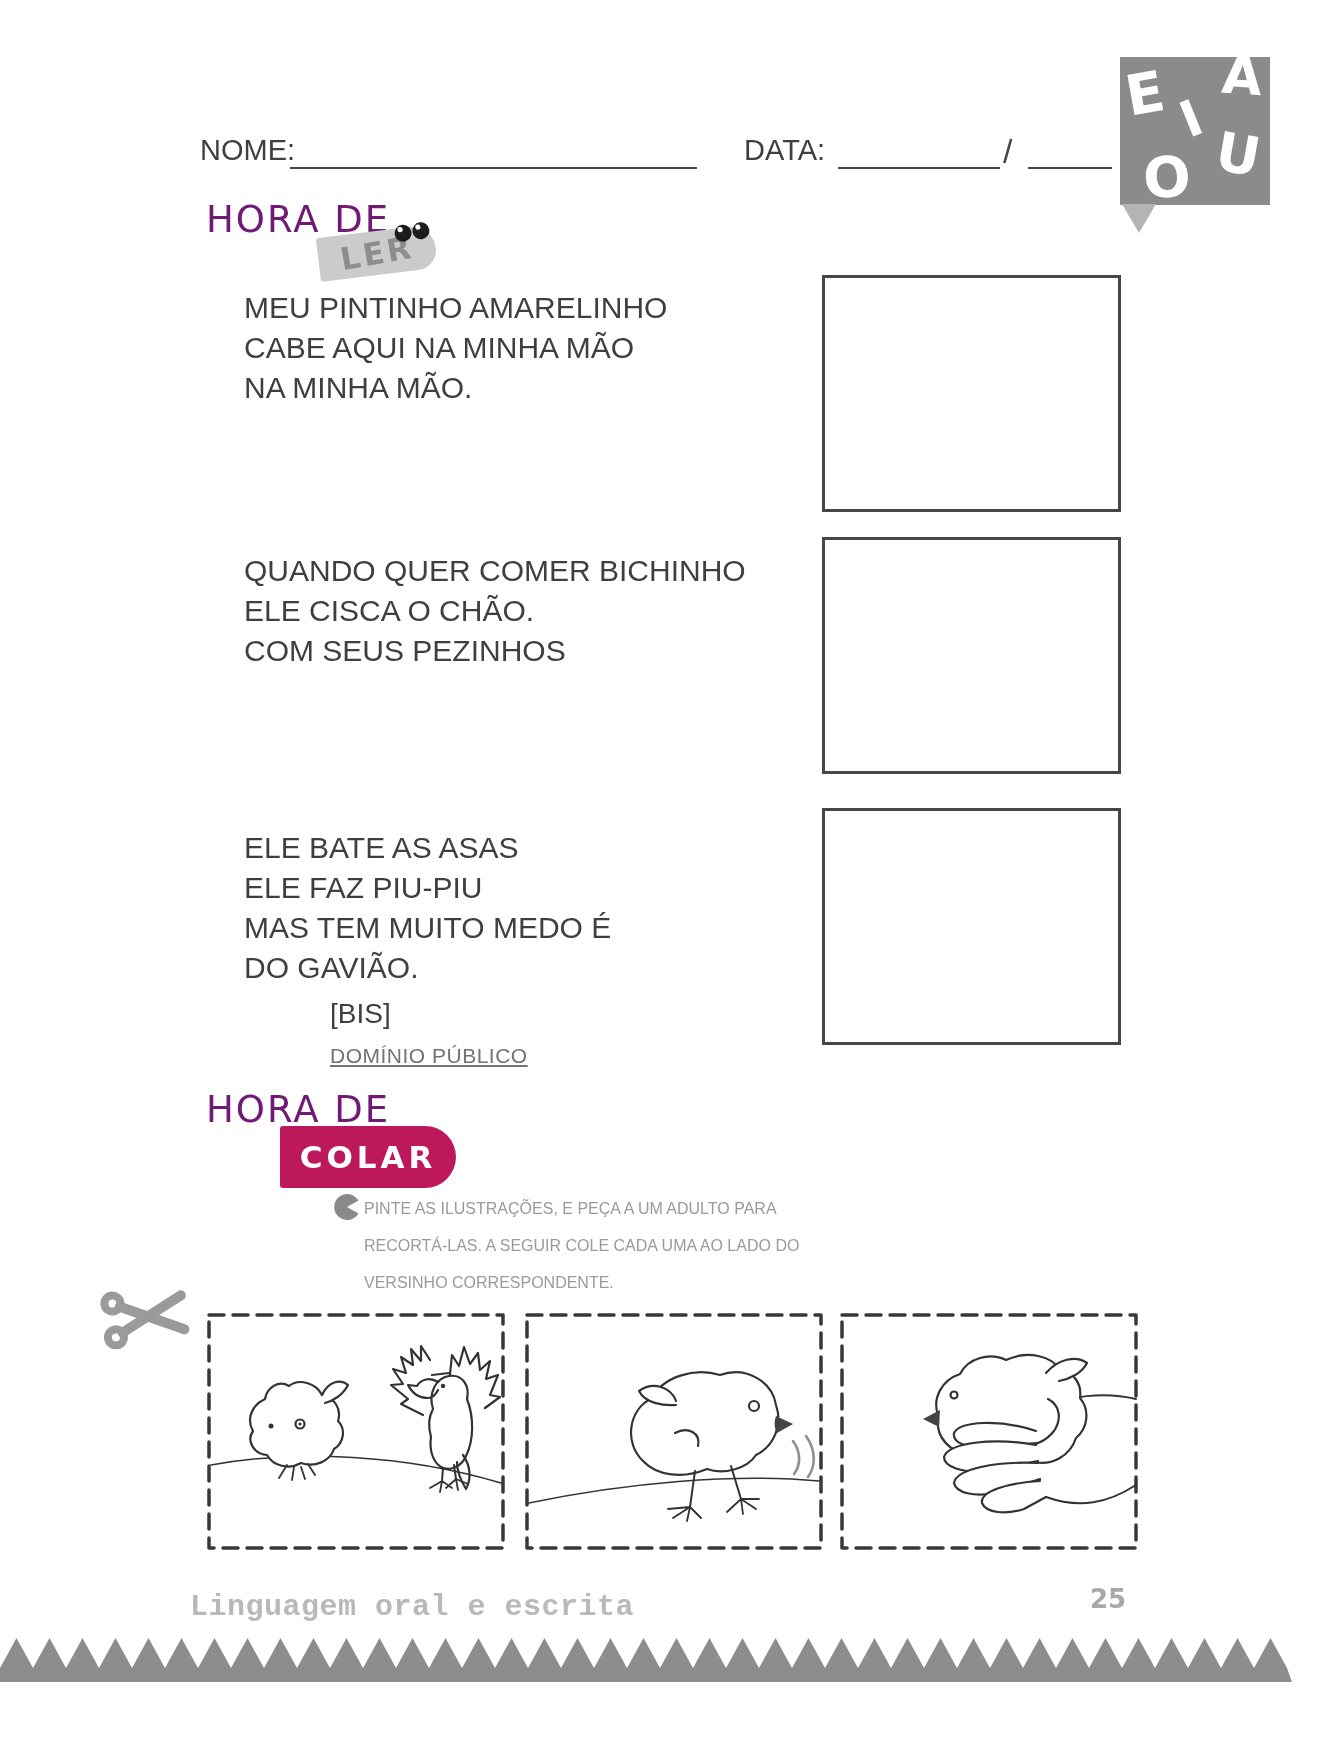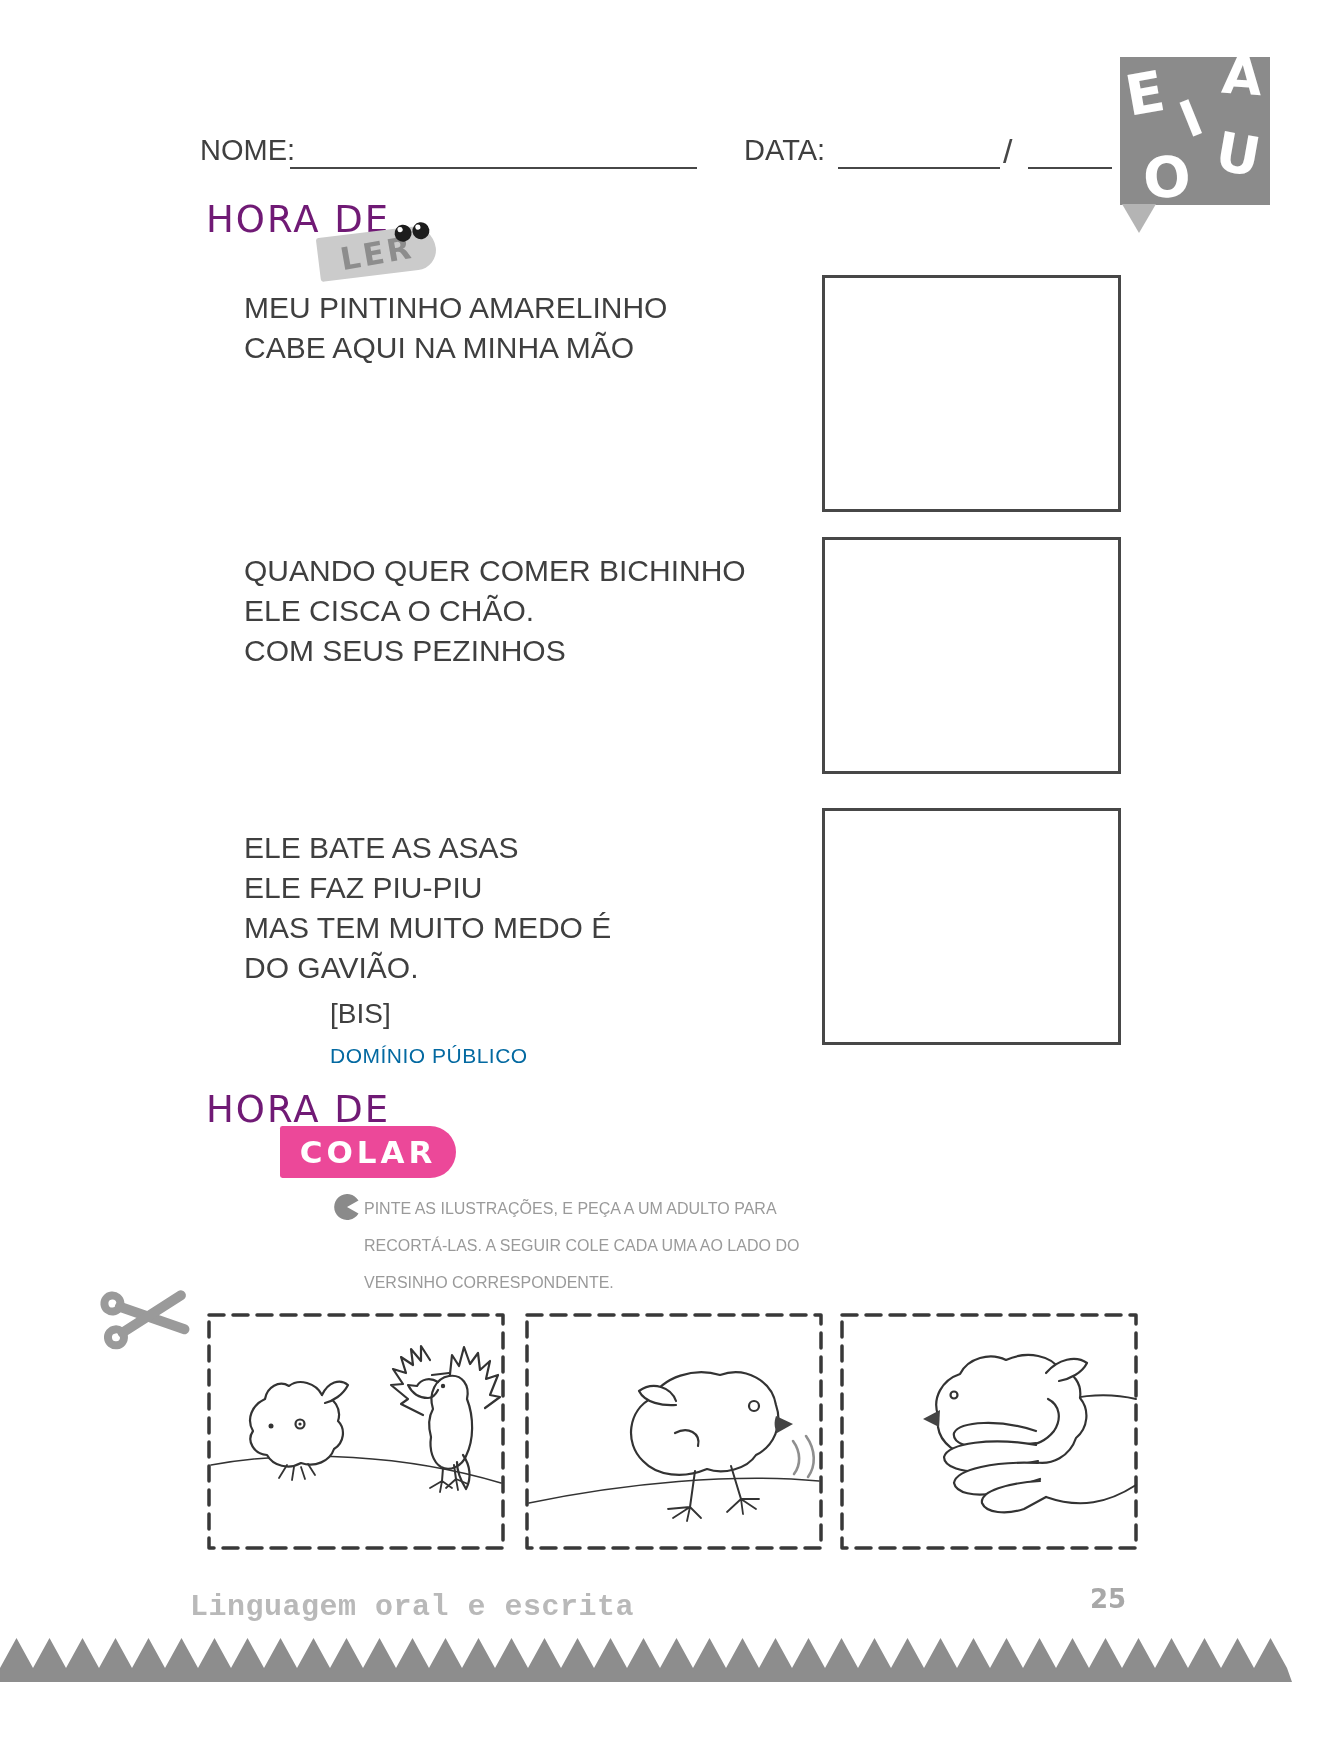--- a/index.html
+++ b/index.html
@@ -12,27 +12,27 @@
   .logo-box{position:absolute;left:1120px;top:57px;width:150px;height:148px;background:#8b8b8b;}
   .logo-letter{position:absolute;color:#ffffff;font-family:"DejaVu Sans",sans-serif;font-weight:bold;line-height:1;}
   .logo-pointer{position:absolute;left:1122px;top:204px;width:0;height:0;
       border-left:17px solid transparent;border-right:17px solid transparent;border-top:29px solid #b4b4b4;}
   
   .hora{position:absolute;font-family:"DejaVu Sans",sans-serif;font-size:37px;color:#701a75;letter-spacing:2px;white-space:nowrap;}
   .banner-ler{position:absolute;left:318px;top:231px;width:118px;height:44px;background:#cbcbcb;
       border-radius:4px 36px 30px 5px;transform:rotate(-7deg);display:flex;align-items:center;justify-content:center;}
   .banner-ler span{font-family:"DejaVu Sans",sans-serif;font-weight:bold;font-size:31px;color:#8d8d8d;
       letter-spacing:3px;transform:rotate(-3deg);}
-  .banner-colar{position:absolute;left:280px;top:1126px;width:176px;height:52px;background:#ec4899;
+  .banner-colar{position:absolute;left:280px;top:1126px;width:176px;height:62px;background:#be185d;
       border-radius:4px 42px 42px 4px;display:flex;align-items:center;justify-content:center;}
   .banner-colar span{font-family:"DejaVu Sans",sans-serif;font-weight:bold;font-size:31px;color:#ffffff;letter-spacing:4px;}
   
   .verse{position:absolute;left:208px;font-size:30px;line-height:40px;color:#3f3f3f;white-space:nowrap;margin-left:36px;}
   .bis{position:absolute;left:330px;top:998px;font-size:28px;color:#3f3f3f;}
-  .credit{position:absolute;left:330px;top:1044px;font-size:21px;color:#0369a1;letter-spacing:0.5px;}
+  .credit{position:absolute;left:330px;top:1044px;font-size:21px;color:#737373;letter-spacing:0.5px;text-decoration:underline;}
   
   .paste-box{position:absolute;left:822px;width:293px;height:231px;border:3px solid #474747;background:#fff;}
   
   .instr{position:absolute;left:364px;top:1190px;font-size:16px;line-height:37px;color:#9a9a9a;white-space:nowrap;}
   
   .cutout{position:absolute;top:1313px;width:298px;height:237px;}
   
   .series{position:absolute;left:190px;top:1590px;font-family:Liberation Mono, monospace;font-weight:bold;
       font-size:30px;color:#b9b9b9;letter-spacing:0.5px;}
   .pageno{position:absolute;left:1090px;top:1584px;font-family:"DejaVu Sans",sans-serif;font-weight:bold;
@@ -69,20 +69,21 @@
   <svg class="abs" style="left:392px;top:220px;transform:rotate(-8deg);" width="40" height="24" viewBox="0 0 40 24">
     <circle cx="11" cy="12" r="8.5" fill="#1c1c1c"></circle>
     <circle cx="29" cy="12" r="8.5" fill="#1c1c1c"></circle>
     <circle cx="8.5" cy="8" r="2.6" fill="#ffffff"></circle>
     <circle cx="26.5" cy="8" r="2.6" fill="#ffffff"></circle>
   </svg>
 
   <div class="verse" style="top:288px;">
     <div>MEU PINTINHO AMARELINHO</div>
     <div>CABE AQUI NA MINHA MÃO</div>
+    <div>NA MINHA MÃO.</div>
   </div>
   <div class="verse" style="top:551px;">
     <div>QUANDO QUER COMER BICHINHO</div>
     <div>ELE CISCA O CHÃO.</div>
     <div>COM SEUS PEZINHOS</div>
   </div>
   <div class="verse" style="top:828px;">
     <div>ELE BATE AS ASAS</div>
     <div>ELE FAZ PIU-PIU</div>
     <div>MAS TEM MUITO MEDO É</div>

